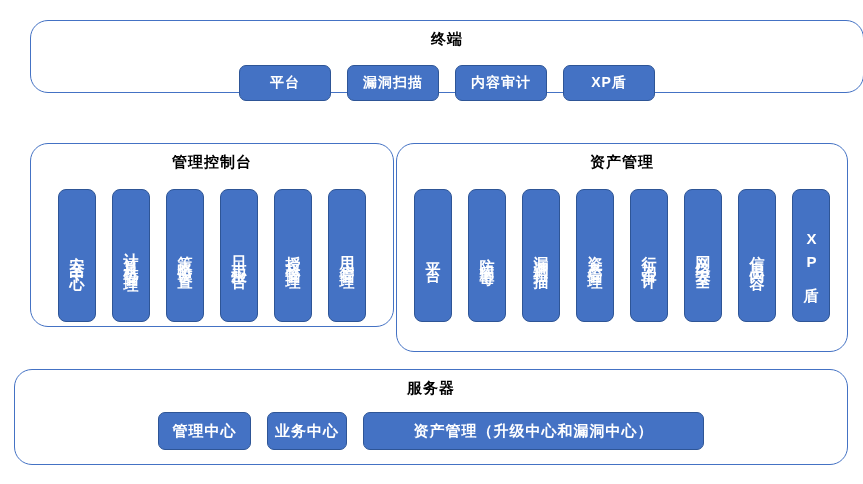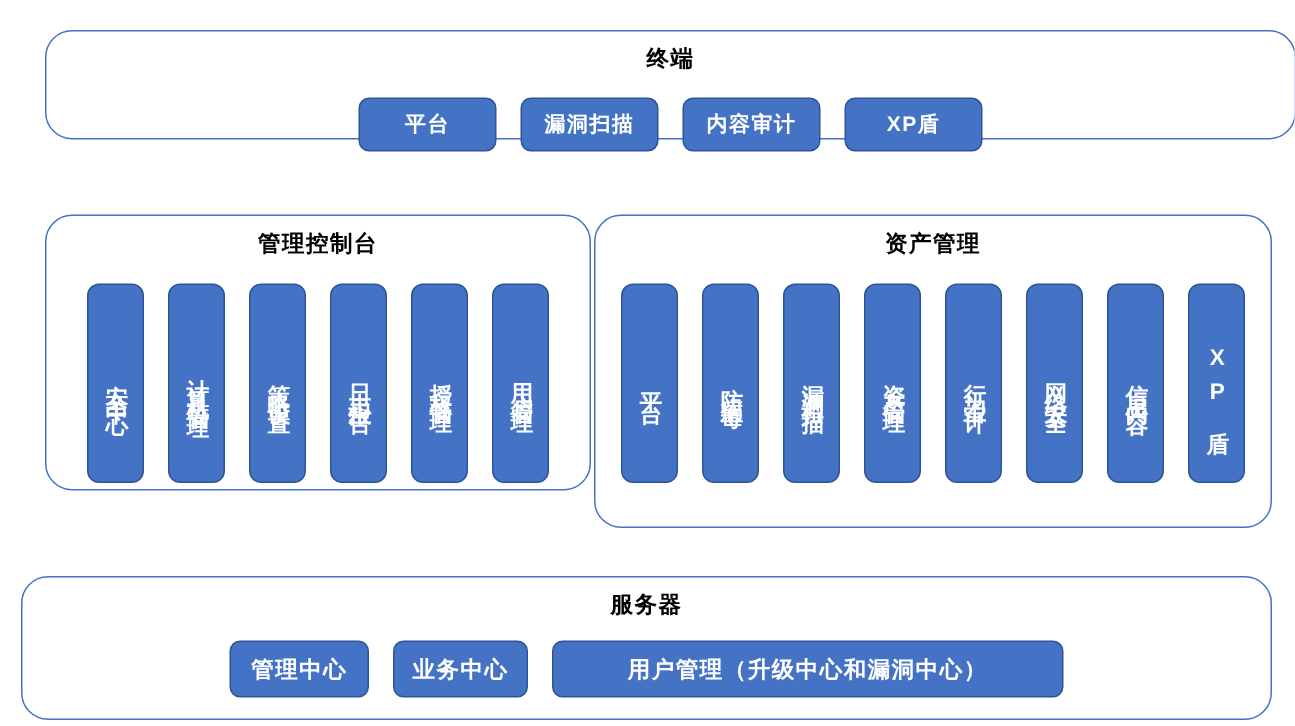--- a/index.html
+++ b/index.html
@@ -78,27 +78,27 @@
   .srow{
     display:flex;
     flex-direction:row;
     justify-content:center;
     align-items:flex-end;
     gap:16px;
     margin-top:14px;
   }
   .sbox{height:38px;font-size:15px;}
   .w-93{width:93px;}
-  .w-90{width:90px;}
+  .w-90{width:80px;}
   .w-341{width:341px;}
   
   .panel-terminal{left:30px;top:20px;width:834px;height:73px;}
   .panel-management{left:30px;top:143px;width:364px;height:184px;}
   .panel-audit{left:396px;top:143px;width:452px;height:209px;}
-  .panel-server{left:14px;top:384px;width:834px;height:96px;}
+  .panel-server{left:14px;top:369px;width:834px;height:96px;}
 </style>
 </head>
 <body>
 
 <div class="panel panel-terminal">
   <div class="panel-title">终端</div>
   <div class="hrow">
     <div class="box hbox">平台</div>
     <div class="box hbox">漏洞扫描</div>
     <div class="box hbox">内容审计</div>
@@ -130,15 +130,15 @@
     <div class="box vbox">信息内容</div>
     <div class="box vbox">XP盾</div>
   </div>
 </div>
 
 <div class="panel panel-server">
   <div class="panel-title">服务器</div>
   <div class="srow">
     <div class="box sbox w-93">管理中心</div>
     <div class="box sbox w-90">业务中心</div>
-    <div class="box sbox w-341">用户管理（升级中心和漏洞中心）</div>
+    <div class="box sbox w-341">资产管理（升级中心和漏洞中心）</div>
   </div>
 </div>
 
 </body></html>

